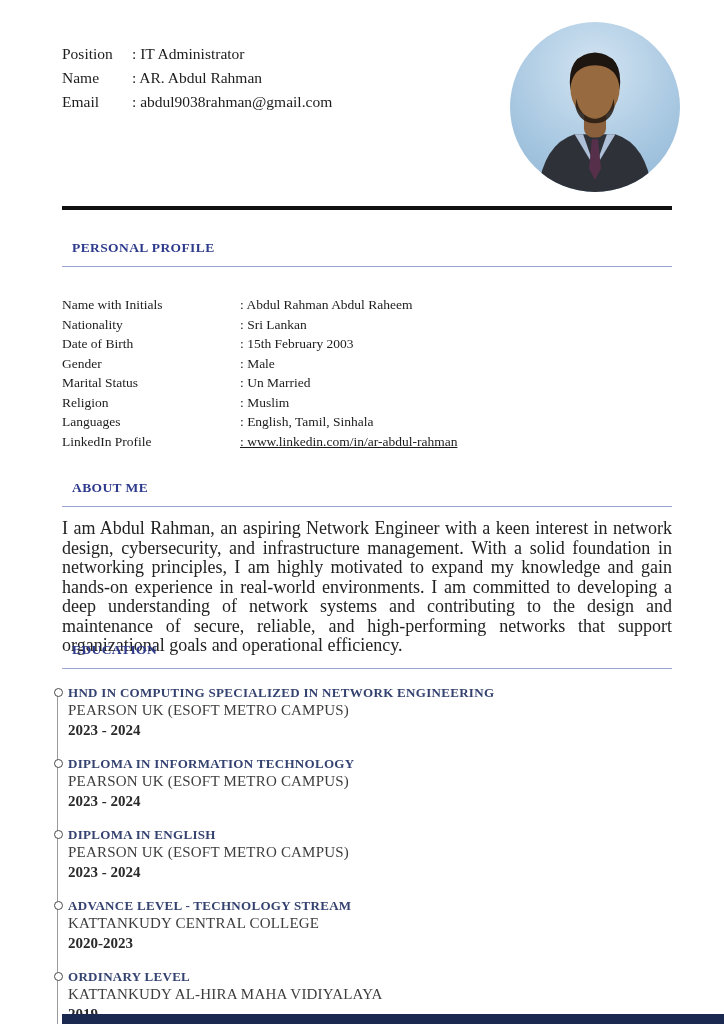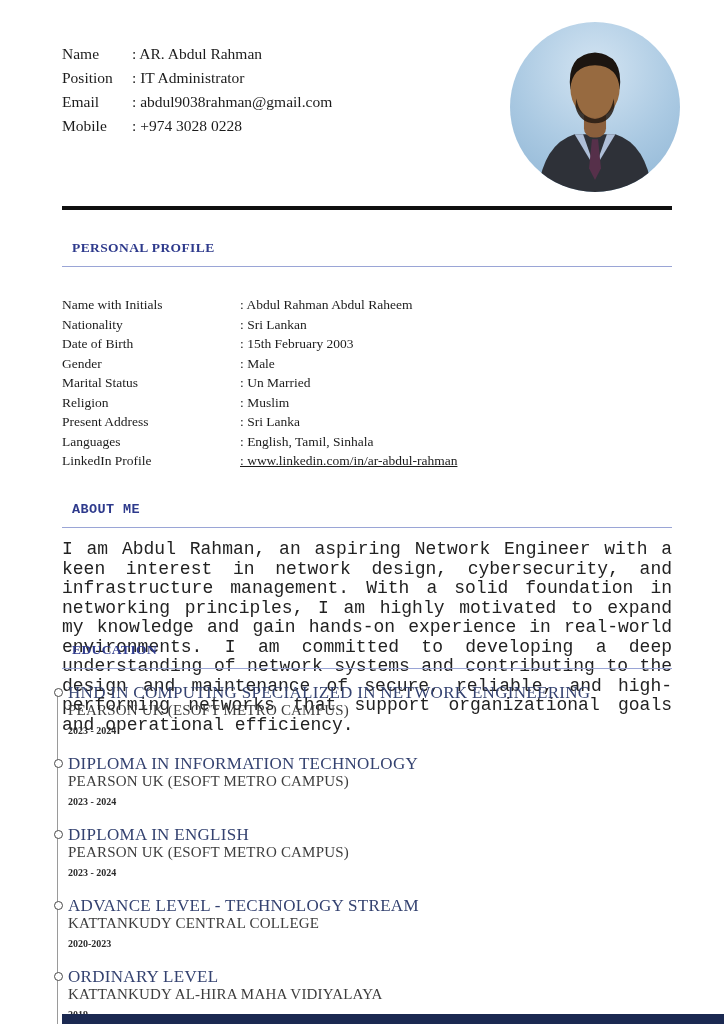--- a/index.html
+++ b/index.html
@@ -46,52 +46,48 @@
   
   .timeline { position:relative; margin-left:-8px; margin-top:16px; padding-left:14px; }
   .timeline::before {
     content:""; position:absolute; left:3px; top:6px; bottom:-6px; width:1px; background:#9a9a9a;
   }
   .edu-item { position:relative; margin-bottom:18px; }
   .edu-dot {
     position:absolute; left:-14px; top:3px; width:7px; height:7px;
     border:1.3px solid #4a4a4a; border-radius:50%; background:#ffffff;
   }
-  .edu-title { font-size:17px; font-weight:normal; letter-spacing:0.3px; color:#344270; line-height:15px; }
+  .edu-title { font-size:13px; font-weight:bold; letter-spacing:0.3px; color:#344270; line-height:15px; }
   .edu-school { font-size:15px; letter-spacing:0.2px; color:#3d3d3d; margin-top:3px; line-height:14px; }
-  .edu-years { font-size:10px; font-weight:bold; color:#2a2a2a; margin-top:6px; line-height:15px; }
+  .edu-years { font-size:15px; font-weight:bold; color:#2a2a2a; margin-top:6px; line-height:15px; }
 
   .footer-bar { position:absolute; left:62px; right:0; bottom:0; height:10px; background:#1b2951; }
 </style>
 </head>
 <body>
 
 <div class="page">
 
   <div class="contact-block">
 
       <div class="contact-row">
+        <span class="contact-label">Position</span>
+        <span class="contact-value">: IT Administrator</span>
+      </div>
+
+      <div class="contact-row">
         <span class="contact-label">Name</span>
         <span class="contact-value">: AR. Abdul Rahman</span>
-      </div>
-
-      <div class="contact-row">
-        <span class="contact-label">Position</span>
-        <span class="contact-value">: IT Administrator</span>
       </div>
 
       <div class="contact-row">
         <span class="contact-label">Email</span>
         <span class="contact-value">: abdul9038rahman@gmail.com</span>
       </div>
 
-      <div class="contact-row">
-        <span class="contact-label">Mobile</span>
-        <span class="contact-value">: +974 3028 0228</span>
-      </div>
 
   </div>
 
   <div class="photo">
     <svg viewBox="0 0 100 100" aria-hidden="true">
       <path d="M16 102 Q19 72 38 66 L62 66 Q81 72 84 102 Z" fill="#2e3138"></path>
       <path d="M38 66 L50 86 L43 66 Z" fill="#aebfd8"></path>
       <path d="M62 66 L50 86 L57 66 Z" fill="#aebfd8"></path>
       <path d="M48.2 69 L51.8 69 L53.5 86 L50 93 L46.5 86 Z" fill="#56304a"></path>
       <rect x="43.5" y="50" width="13" height="18" rx="5.5" fill="#8a5f3c"></rect>
@@ -131,39 +127,35 @@
         <div class="detail-row">
           <div class="detail-label">Marital Status</div>
           <div class="detail-value">: Un Married</div>
         </div>
 
         <div class="detail-row">
           <div class="detail-label">Religion</div>
           <div class="detail-value">: Muslim</div>
         </div>
 
-        <div class="detail-row">
-          <div class="detail-label">Present Address</div>
-          <div class="detail-value">: Sri Lanka</div>
-        </div>
 
         <div class="detail-row">
           <div class="detail-label">Languages</div>
           <div class="detail-value">: English, Tamil, Sinhala</div>
         </div>
 
         <div class="detail-row">
           <div class="detail-label">LinkedIn Profile</div>
           <div class="detail-value underlined">: www.linkedin.com/in/ar-abdul-rahman</div>
         </div>
 
     </div>
   </section>
 
-  <section class="section" style="top:492px;font-family:Liberation Mono, monospace;">
+  <section class="section" style="top:470px;">
     <h2 class="sec-title">ABOUT ME</h2>
     <div class="sec-rule"></div>
     <p class="about-text">I am Abdul Rahman, an aspiring Network Engineer with a keen interest in network design, cybersecurity, and infrastructure management. With a solid foundation in networking principles, I am highly motivated to expand my knowledge and gain hands-on experience in real-world environments. I am committed to developing a deep understanding of network systems and contributing to the design and maintenance of secure, reliable, and high-performing networks that support organizational goals and operational efficiency.</p>
   </section>
 
   <section class="section" style="top:632px;">
     <h2 class="sec-title">EDUCATION</h2>
     <div class="sec-rule"></div>
     <div class="timeline">
 

